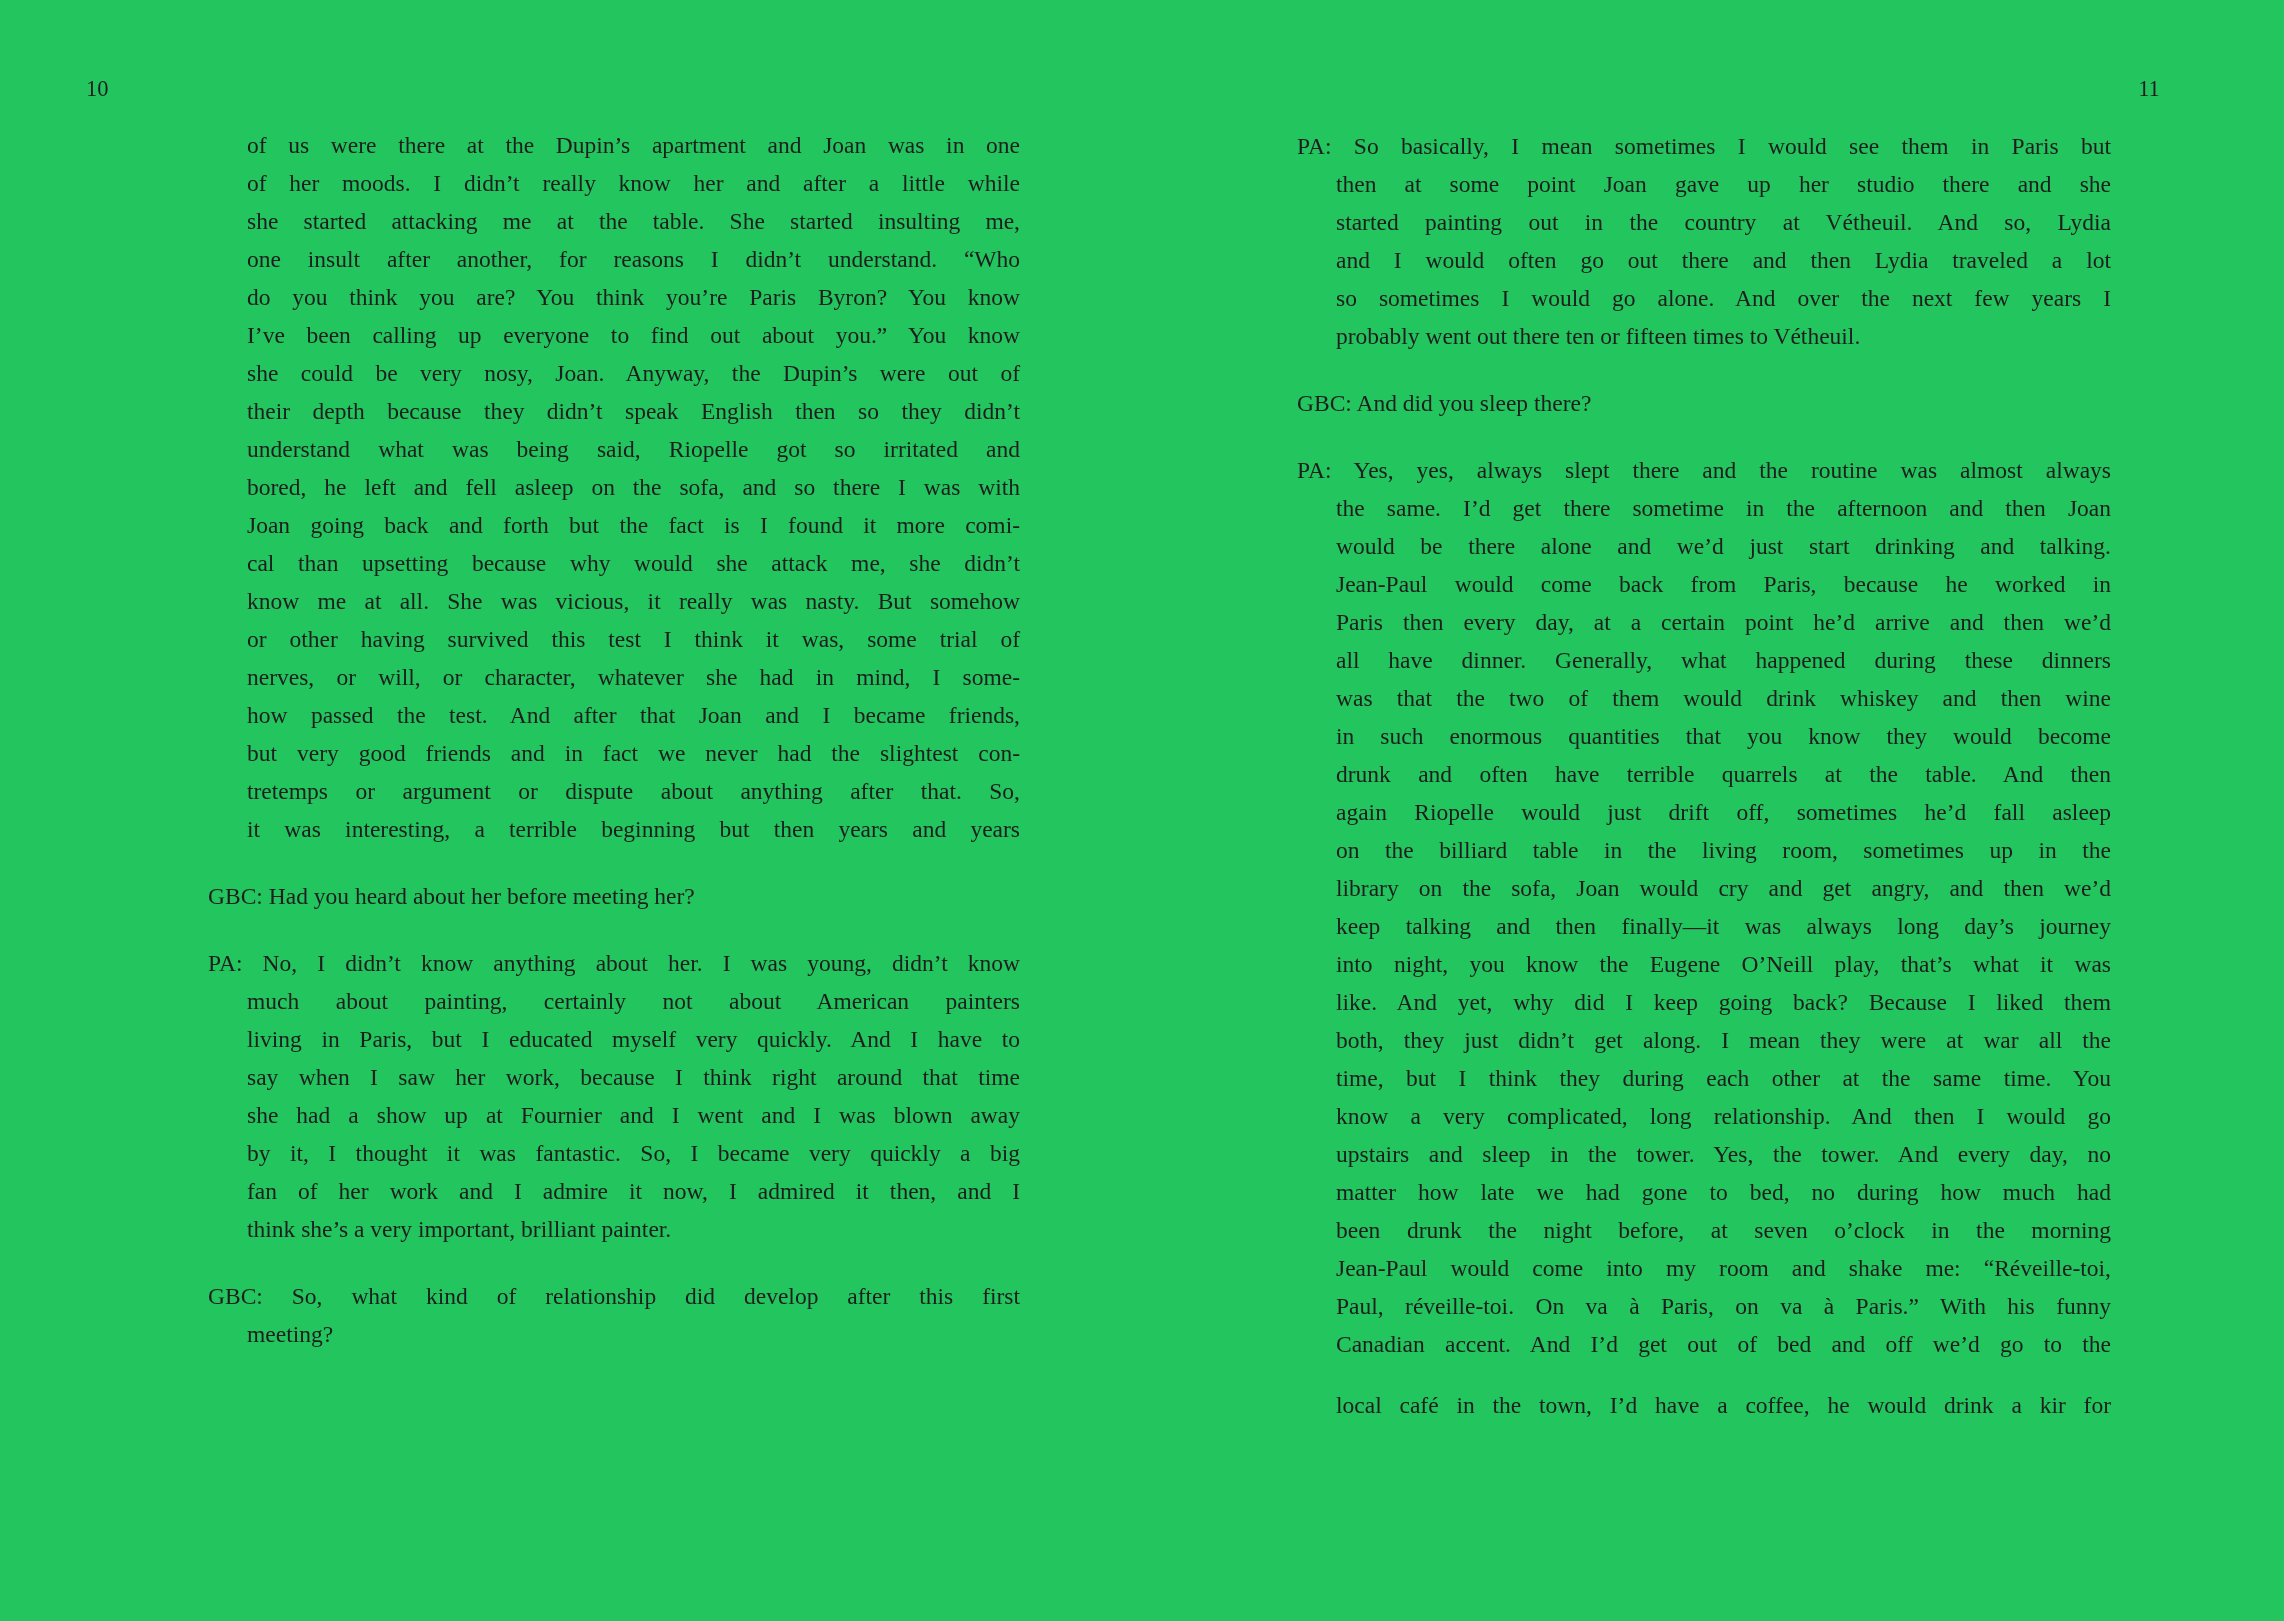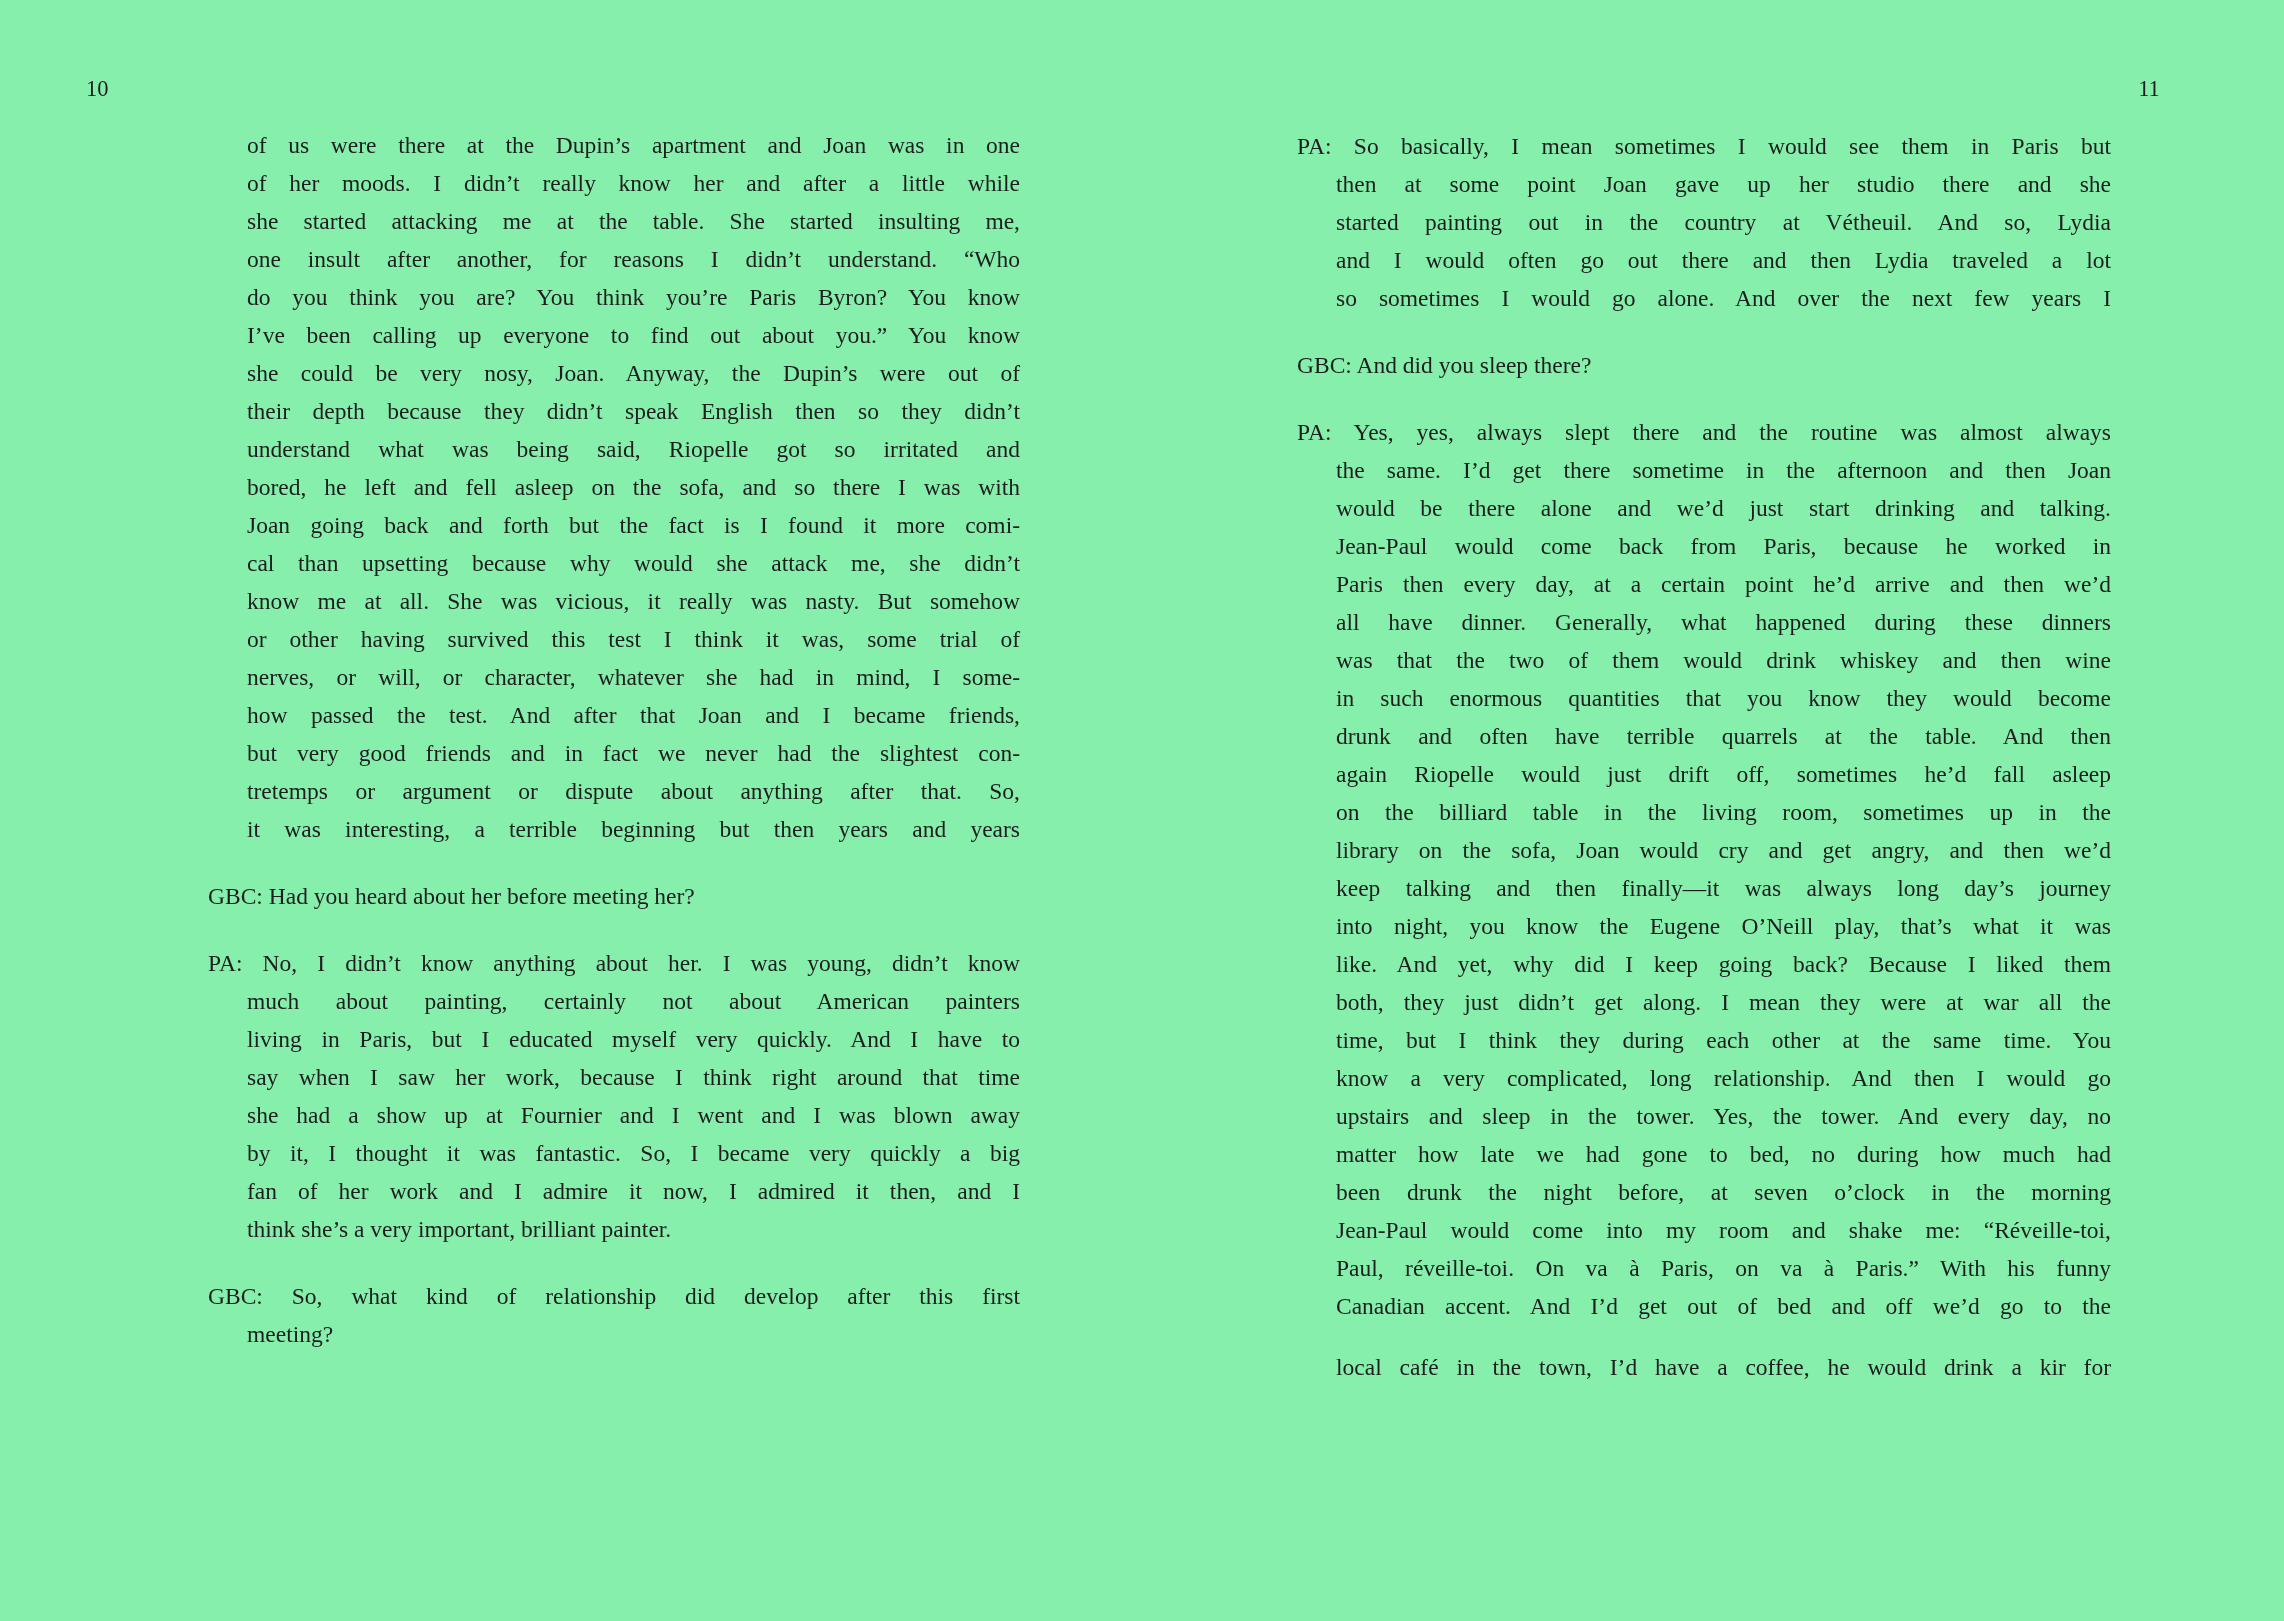--- a/index.html
+++ b/index.html
@@ -4,21 +4,21 @@
 <style>
   html, body {
     margin: 0;
     padding: 0;
     background: #ffffff;
   }
   .spread {
     position: relative;
     width: 2285px;
     height: 1621px;
-    background: #86efac;
+    background: #22c55e;
     font-family: "Liberation Serif", "DejaVu Serif", serif;
     color: #1e1e1e;
     overflow: hidden;
   }
   .pagenum {
     position: absolute;
     top: 76px;
     font-size: 22.5px;
     line-height: 25.5px;
     color: #1e1e1e;
@@ -102,20 +102,21 @@
       </div>
   </div>
 
   <div class="column col-right">
     <div class="para">
         <div class="line">PA: So basically, I mean sometimes I would see them in Paris but</div>
         <div class="line">then at some point Joan gave up her studio there and she</div>
         <div class="line">started painting out in the country at Vétheuil. And so, Lydia</div>
         <div class="line">and I would often go out there and then Lydia traveled a lot</div>
         <div class="line">so sometimes I would go alone. And over the next few years I</div>
+        <div class="line last">probably went out there ten or fifteen times to Vétheuil.</div>
       </div>
     <div class="para">
         <div class="line last">GBC: And did you sleep there?</div>
       </div>
     <div class="para flow">
         <div class="line">PA: Yes, yes, always slept there and the routine was almost always</div>
         <div class="line">the same. I’d get there sometime in the afternoon and then Joan</div>
         <div class="line">would be there alone and we’d just start drinking and talking.</div>
         <div class="line">Jean-Paul would come back from Paris, because he worked in</div>
         <div class="line">Paris then every day, at a certain point he’d arrive and then we’d</div>

